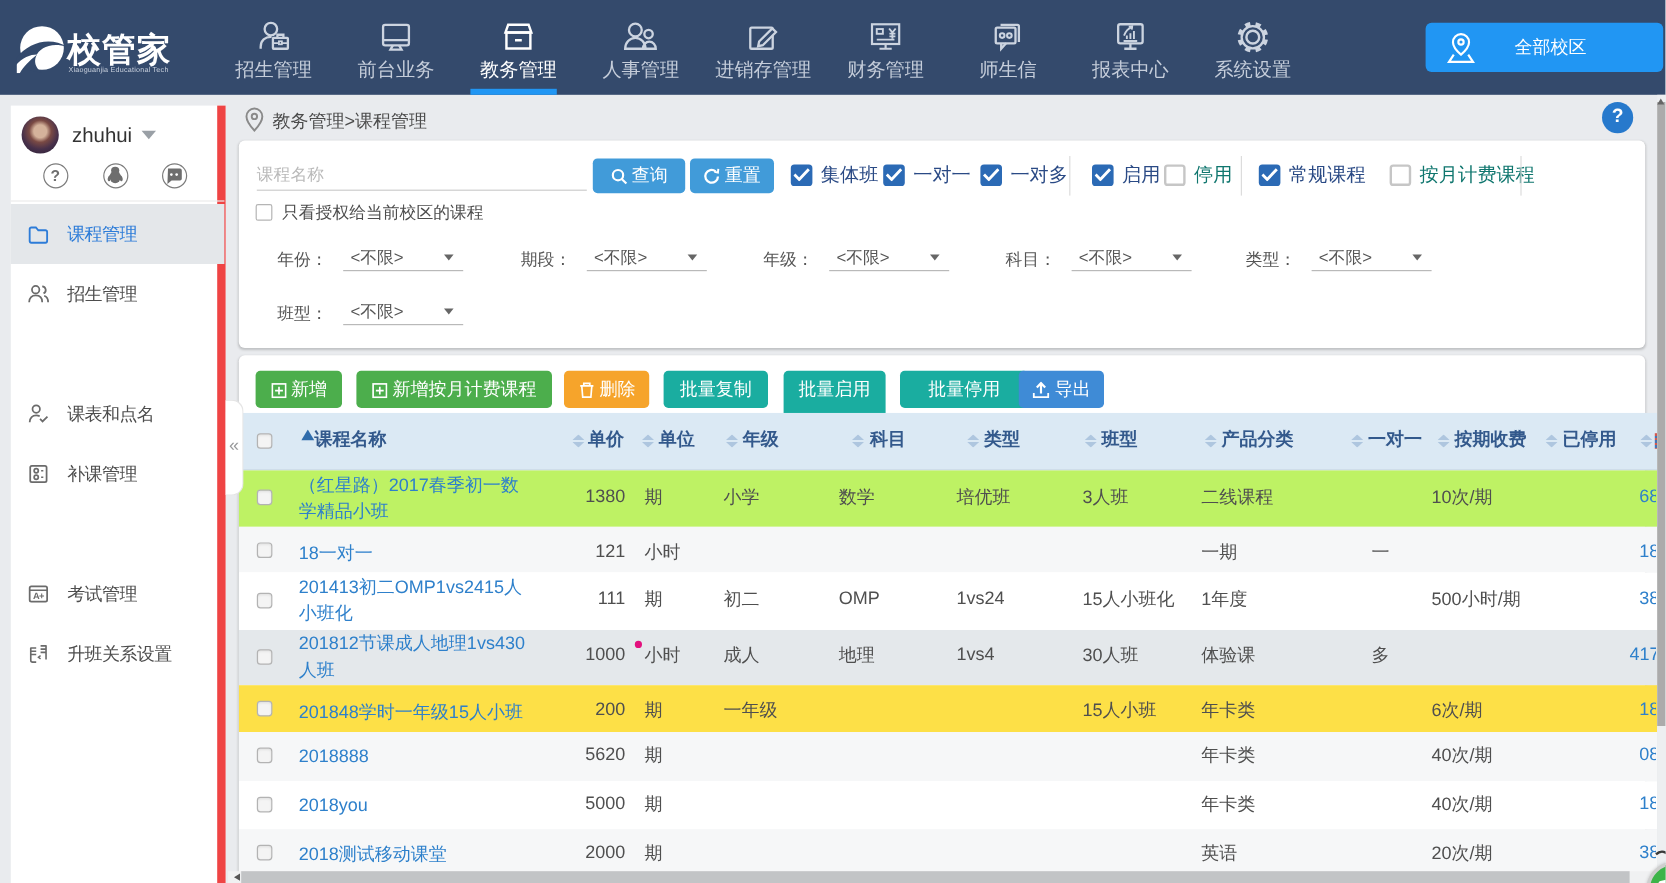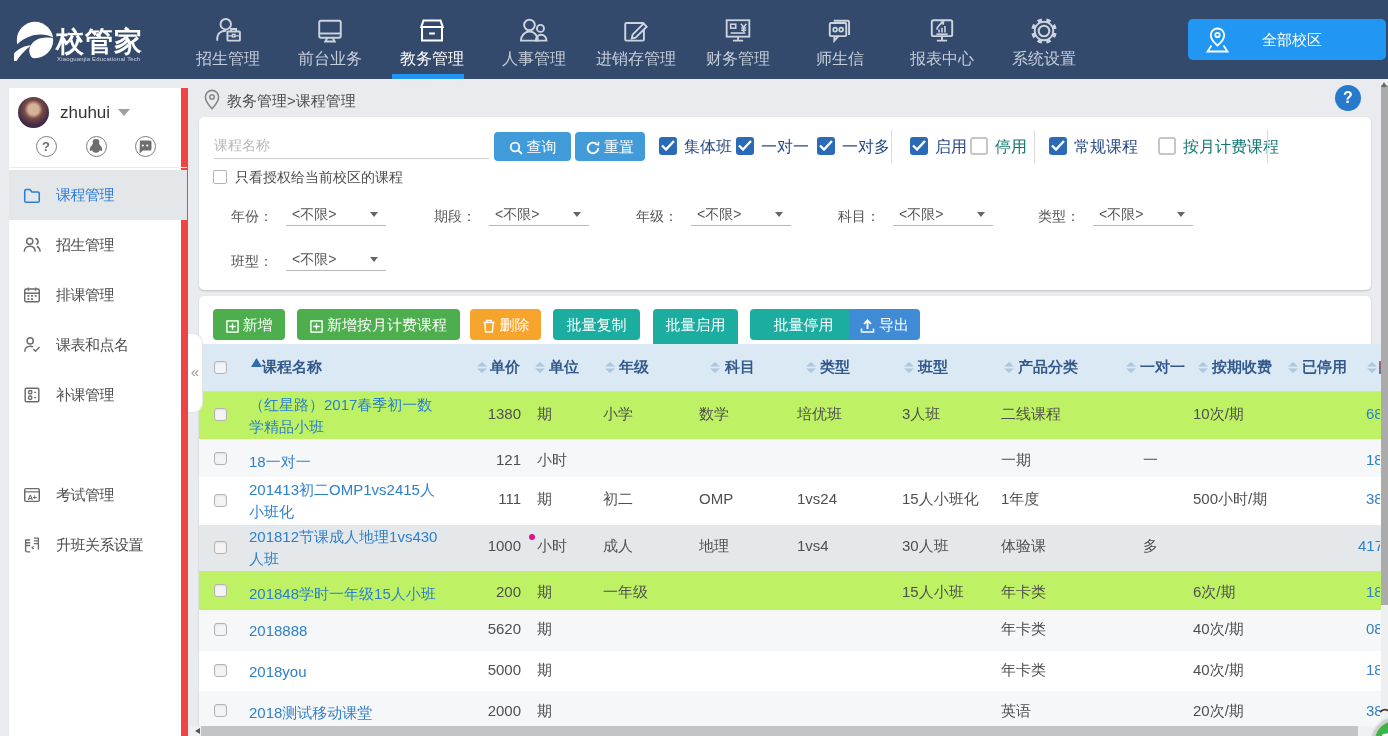--- a/index.html
+++ b/index.html
@@ -168,34 +168,20 @@
       <span class="t">课程管理</span>
     </div>
 <div class="mi" style="top:132px">
       <svg width="22" height="22" viewBox="0 0 22 22" fill="none" stroke="#6b6b6b" stroke-width="1.6">
         <circle cx="8.5" cy="7" r="3.4"></circle>
         <path d="M2.5,18.5 c0,-4.3 2.7,-6.2 6,-6.2 s6,1.9 6,6.2"></path>
         <path d="M14.5,3.9 a3.4,3.4 0 0 1 1.2,6.5 M16.3,12.6 c2.4,0.8 3.6,2.8 3.6,5.9"></path>
       </svg>
       <span class="t">招生管理</span>
     </div>
-<div class="mi" style="top:182px">
-      <svg width="22" height="22" viewBox="0 0 22 22" fill="none" stroke="#6b6b6b" stroke-width="1.6">
-        <rect x="3" y="4.5" width="16" height="14" rx="1.5"></rect>
-        <path d="M7,2.8 v3.4 M15,2.8 v3.4 M3,9 h16"></path>
-        <g fill="#6b6b6b" stroke="none">
-          <rect x="6" y="11" width="2" height="2"></rect>
-          <rect x="10" y="11" width="2" height="2"></rect>
-          <rect x="14" y="11" width="2" height="2"></rect>
-          <rect x="6" y="14.5" width="2" height="2"></rect>
-          <rect x="10" y="14.5" width="2" height="2"></rect>
-        </g>
-      </svg>
-      <span class="t">排课管理</span>
-    </div>
 <div class="mi" style="top:232px">
       <svg width="22" height="22" viewBox="0 0 22 22" fill="none" stroke="#6b6b6b" stroke-width="1.6">
         <circle cx="9" cy="6.5" r="3.4"></circle>
         <path d="M3,18.5 c0,-4.3 2.7,-6.2 6,-6.2 c1.2,0 2.3,0.25 3.2,0.75"></path>
         <path d="M12.5,15.5 l2.3,2.3 l4.5,-4.5"></path>
       </svg>
       <span class="t">课表和点名</span>
     </div>
 <div class="mi" style="top:282px">
       <svg width="22" height="22" viewBox="0 0 22 22" fill="none" stroke="#6b6b6b" stroke-width="1.6">
@@ -421,21 +407,21 @@
       <span class="ab" style="left:330px;top:9px;width:6px;height:6px;border-radius:50%;background:#e3117e"></span>
       <span class="cu" style="top:12px">小时</span>
       <span class="cg" style="top:12px">成人</span>
       <span class="cs" style="top:12px">地理</span>
       <span class="ct" style="top:12px">1vs4</span>
       <span class="cbt" style="top:12px">30人班</span>
       <span class="cp" style="top:12px">体验课</span>
       <span class="co" style="top:12px">多</span>
       <div class="clast" style="left:1159px;top:12px;width:22px">4178</div>
     </div>
-<div class="row" style="top:227px;height:39px;background:#bef264">
+<div class="row" style="top:227px;height:39px;background:#fde047">
       <div class="rcb" style="top:13px"></div>
       <span class="lnk cnm" style="top:12px">201848学时一年级15人小班</span>
       <span class="cpr" style="top:12px">200</span>
       <span class="cu" style="top:12px">期</span>
       <span class="cg" style="top:12px">一年级</span>
       <span class="cbt" style="top:12px">15人小班</span>
       <span class="cp" style="top:12px">年卡类</span>
       <span class="cf" style="top:12px">6次/期</span>
       <div class="clast" style="left:1167px;top:12px;width:14px">18</div>
     </div>

